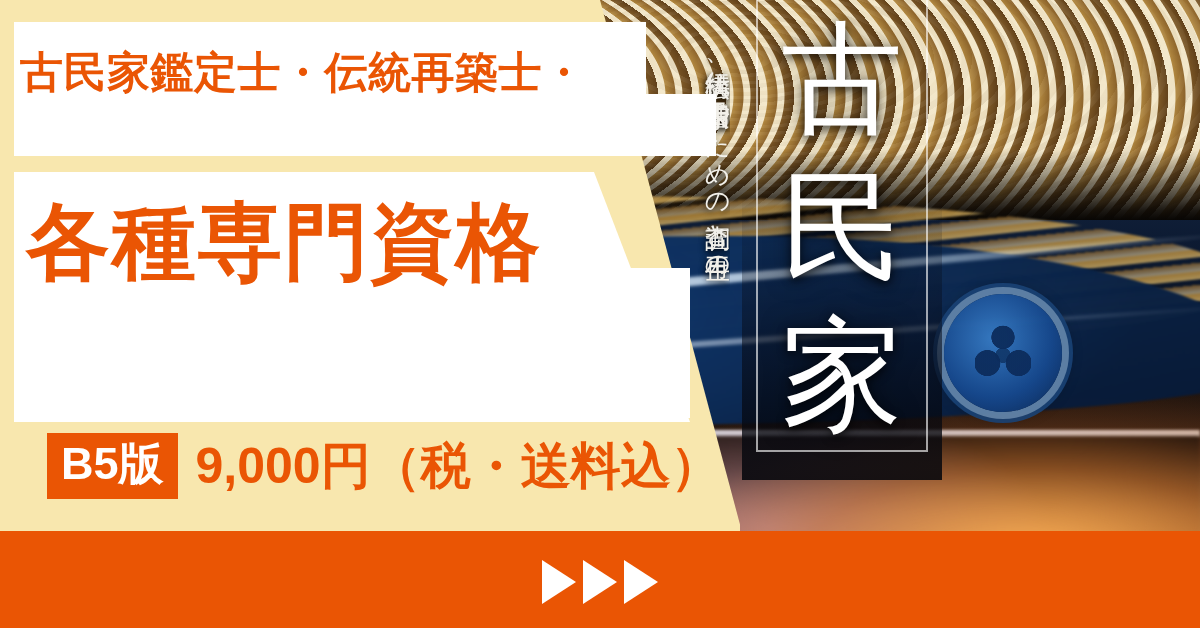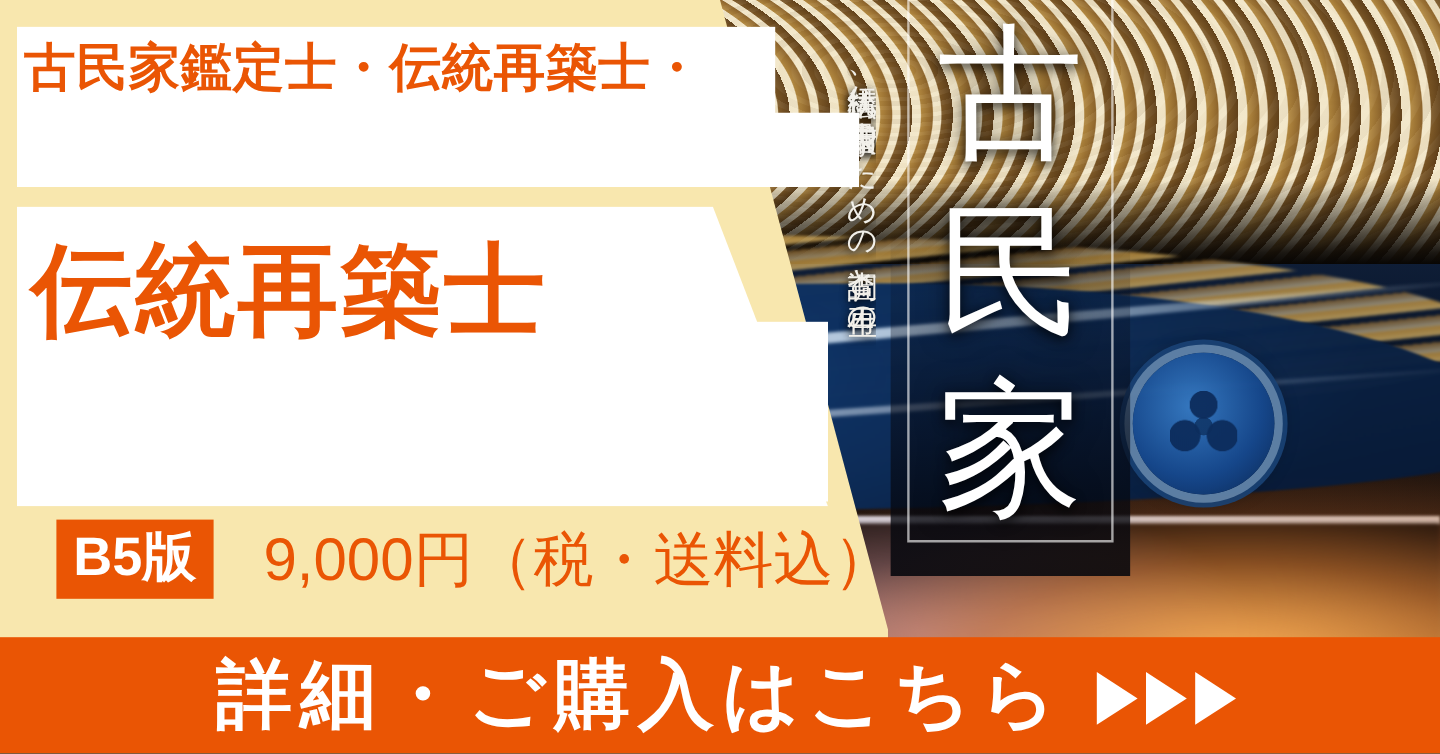--- a/index.html
+++ b/index.html
@@ -182,21 +182,21 @@
     opacity:0;
   }
 
   
   .panel-top{
     position:absolute; left:14px; top:22px; width:702px; height:134px;
     background:#fff;
     clip-path:polygon(0 0, 632px 0, 632px 72px, 702px 72px, 702px 134px, 0 134px);
   }
   .panel-top-text{
-    position:absolute; left:20px; top:29px; width:700px;
+    position:absolute; left:20px; top:44px; width:700px;
     color:#ea5504;
     font-size:43px; font-weight:700; line-height:1.32;
     letter-spacing:.5px;
     white-space:nowrap;
   }
   .panel-top-text .l2{ letter-spacing:.2px; }
   .panel-main-a{
     position:absolute; left:14px; top:172px; width:676px; height:250px;
     background:#fff;
     clip-path:polygon(0 0, 580px 0, 676px 250px, 0 250px);
@@ -223,24 +223,23 @@
   }
   .badge-b5{
     background:#ea5504; color:#fff;
     font-size:45px; font-weight:700;
     padding:4px 14px 8px 14px;
     line-height:1.22;
     letter-spacing:0;
     white-space:nowrap;
   }
   .price-text{
-    color:#ea5504; font-size:50px; font-weight:400;
+    color:#ea5504; font-size:50px; font-weight:700;
     letter-spacing:0; white-space:nowrap;
     font-family:"Liberation Sans","DejaVu Sans",sans-serif;
-    margin-left:24px;
   }
 
   
   .cta{
     position:absolute; left:0; bottom:0; width:1200px; height:97px;
     background:#ea5504;
     display:flex; align-items:center; justify-content:center; gap:26px;
     cursor:pointer;
   }
   .cta-label{
@@ -290,30 +289,29 @@
   </div>
 
   <div class="panel-top"></div>
   <div class="panel-top-text">
     <div class="l1">古民家鑑定士・伝統再築士・</div>
   </div>
 
   <div class="panel-main-a"></div>
   <div class="panel-main-b"></div>
   <div class="headline">
-    <div class="hl1">伝統再築士</div>
+    <div class="hl1">各種専門資格</div>
   </div>
 
   <div class="price-row">
     <div class="badge-b5">B5版</div>
     <div class="price-text">9,000円（税・送料込）</div>
   </div>
 
   <div class="cta">
-    <div class="cta-label">詳細・ご購入はこちら</div>
     <div class="cta-arrows">
       <span class="arrow"></span>
       <span class="arrow"></span>
       <span class="arrow"></span>
     </div>
   </div>
 
 </div>
 
 </body></html>

